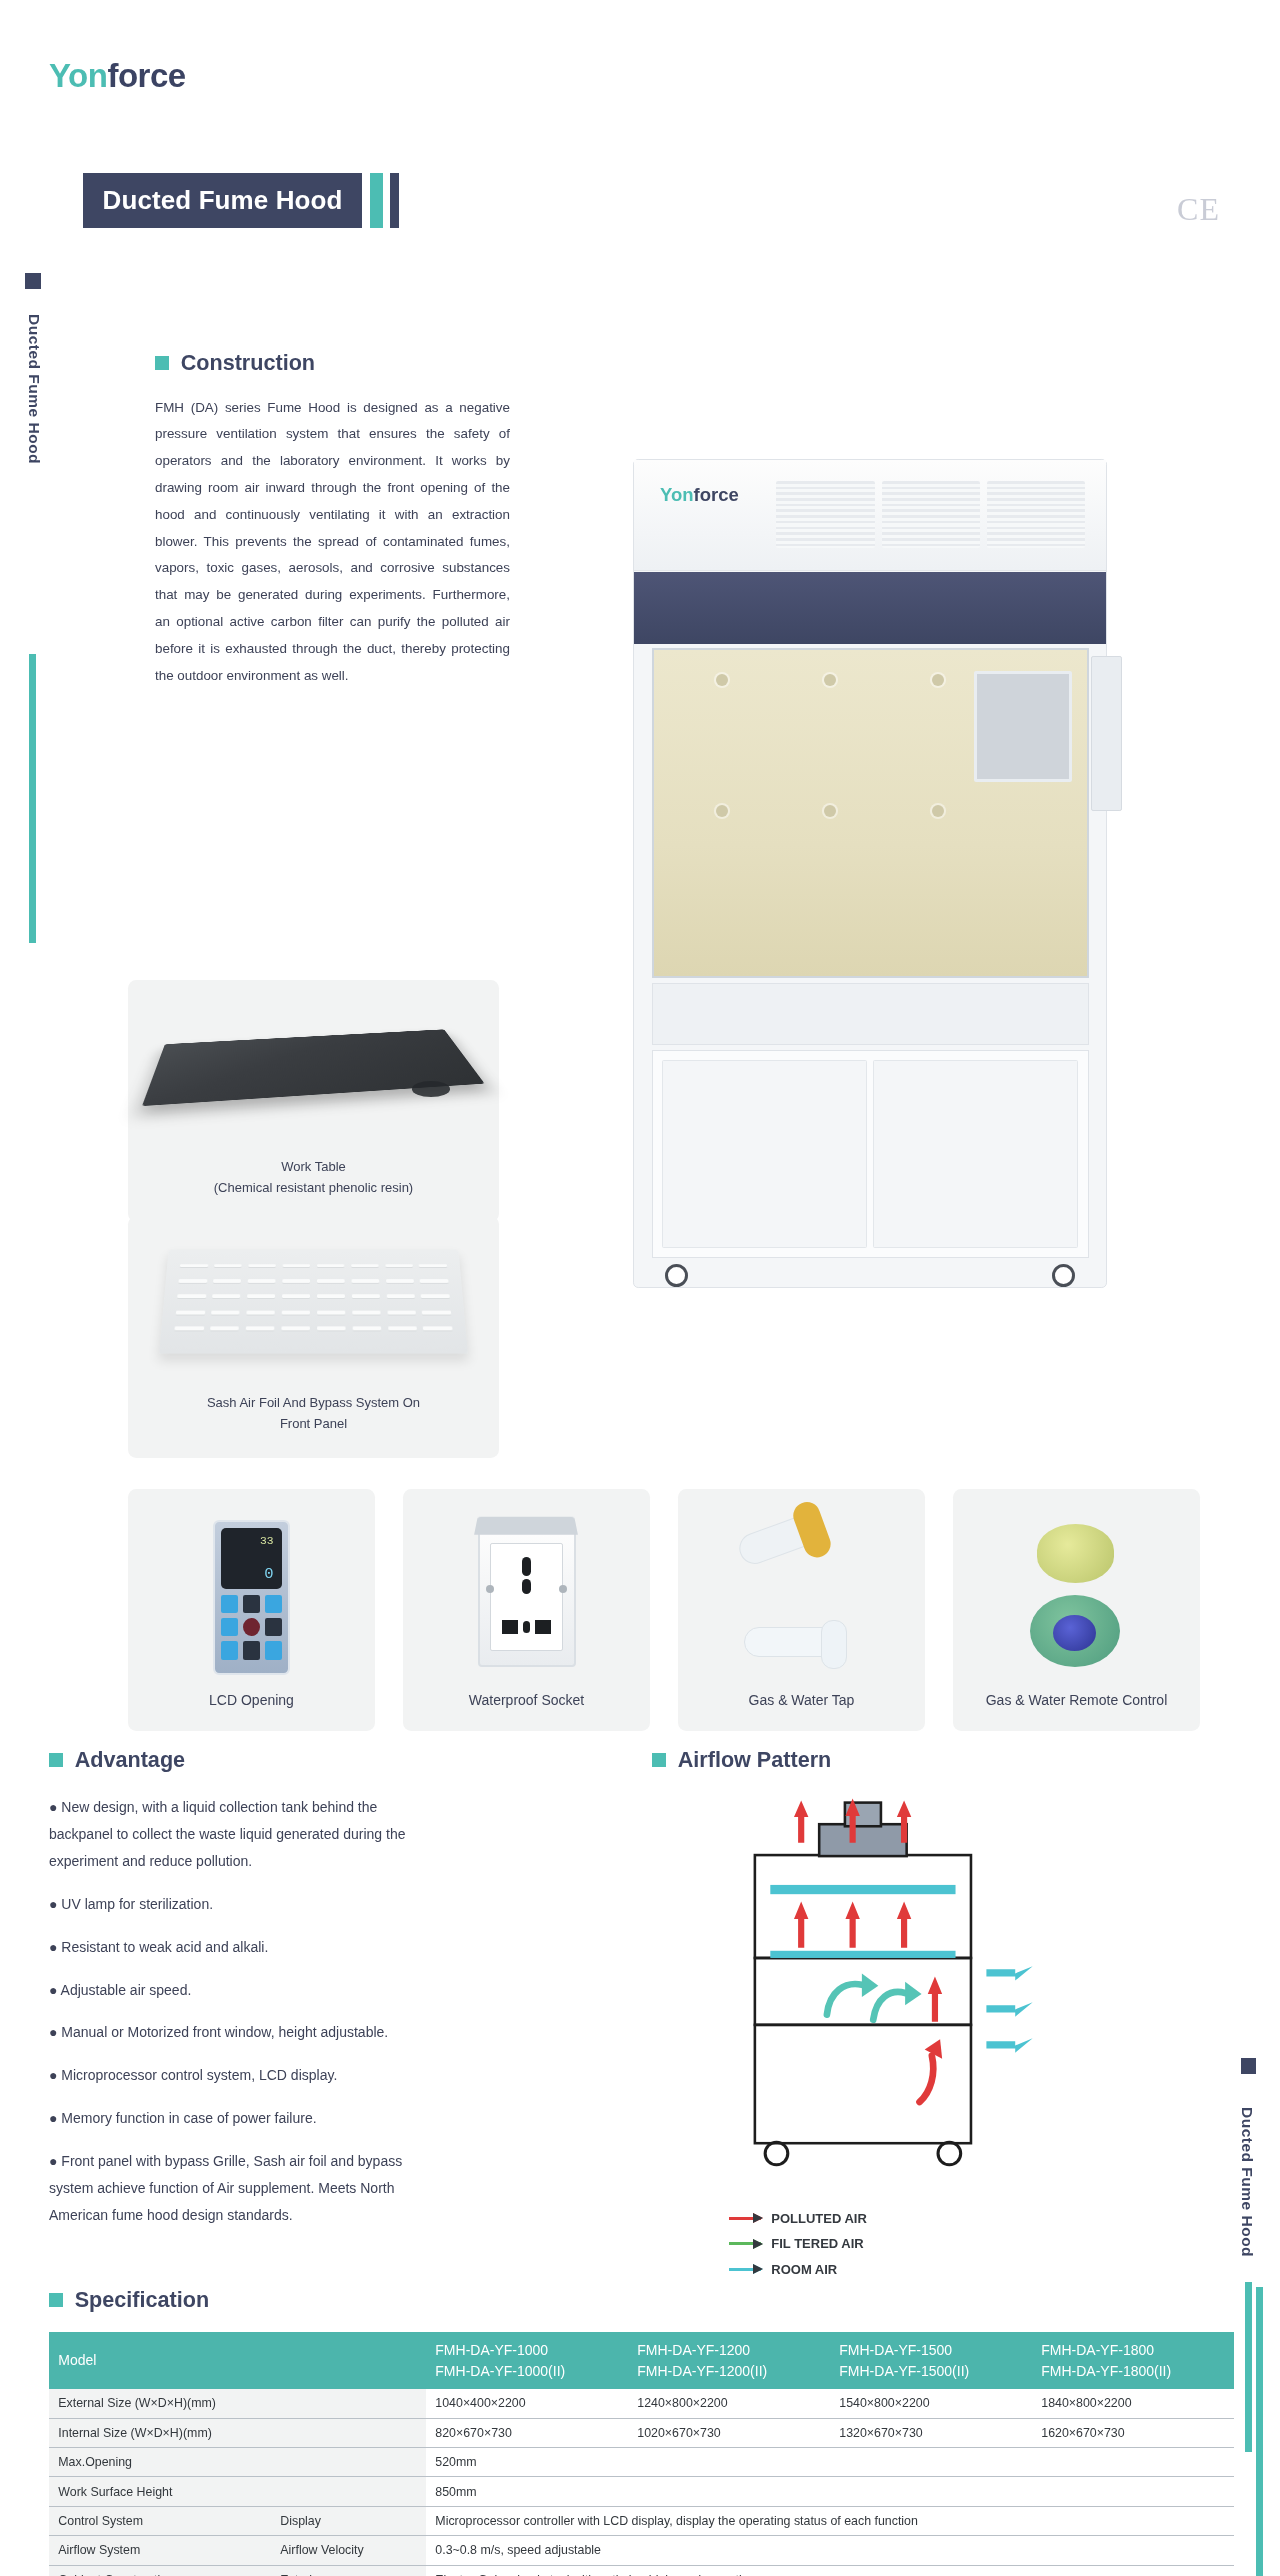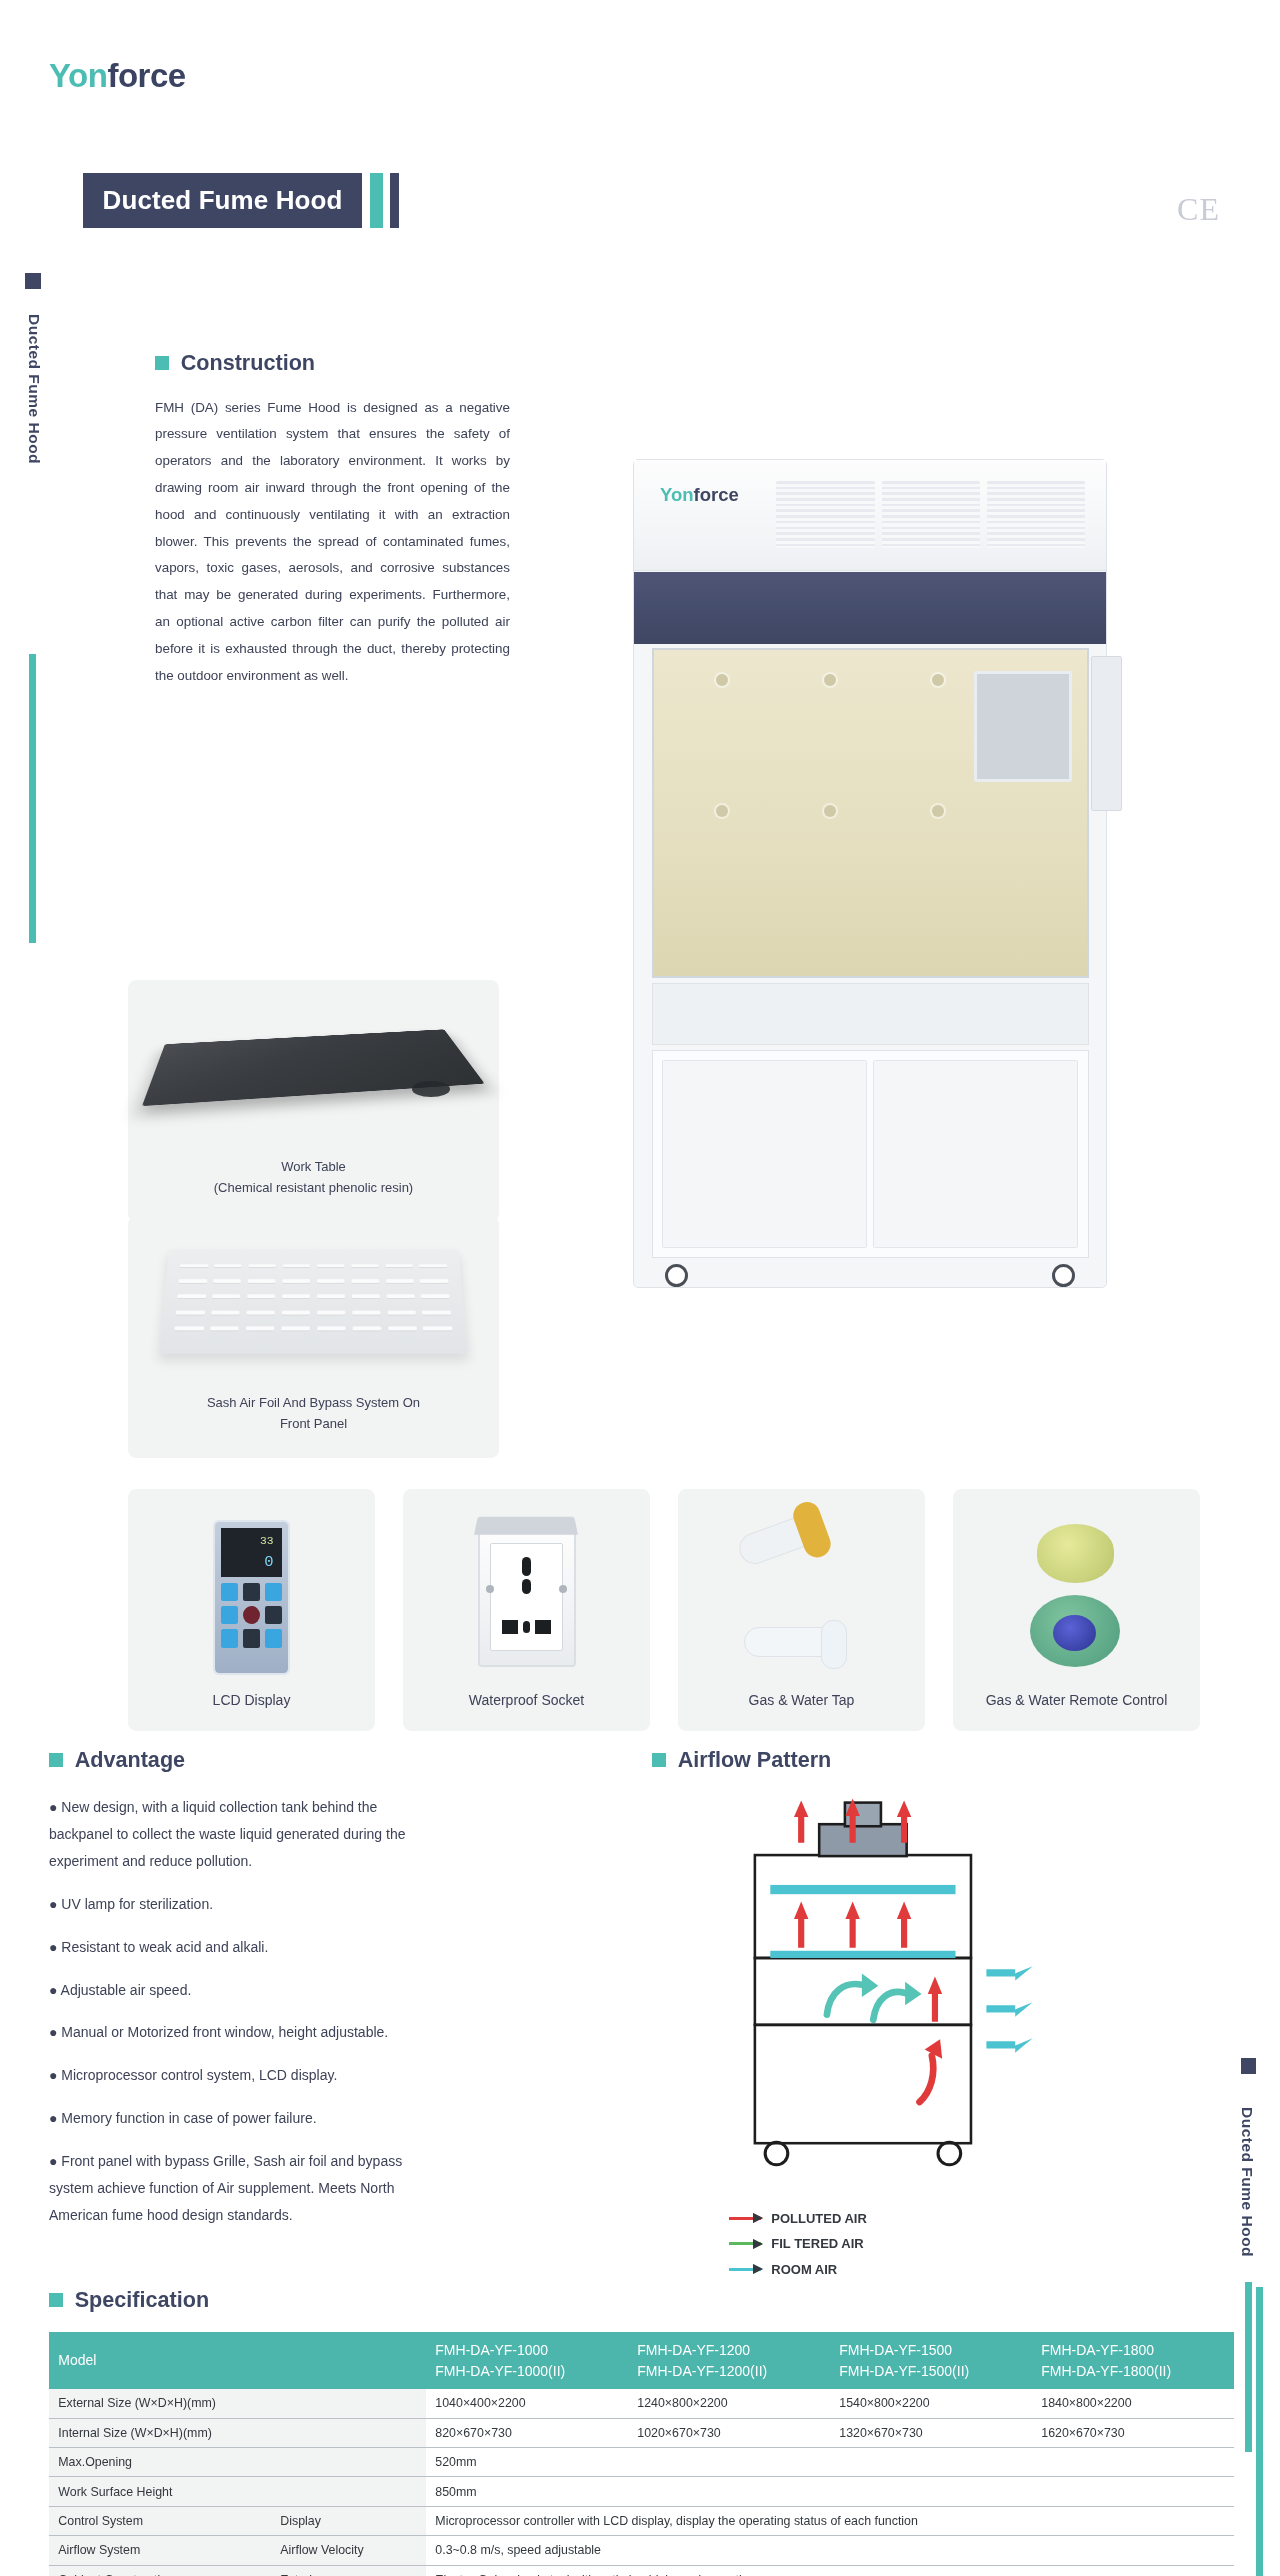--- a/index.html
+++ b/index.html
@@ -82,21 +82,21 @@
   .pd-base { position: absolute; left: 17.5px; right: 17.5px; top: 590px; bottom: 29px; background: #fbfcfd; border: 1.5px solid #dfe3e8; display: flex; gap: 5.2px; padding: 9.3px; }
   .pd-base div { flex: 1; background: #f4f6f8; border: 1px solid #e3e7eb; border-radius: 1.5px; }
   .pd-wheel { position: absolute; bottom: 0; width: 23px; height: 23px; border: 3.1px solid #4a4f57; border-radius: 50%; background: #fff; }
 
   
   .fcard { position: absolute; top: 1489px; width: 247px; height: 242px; background: #f2f3f3; border-radius: 8.2px; }
   .fcard .cap { position: absolute; left: 0; right: 0; bottom: 23px; text-align: center; font-size: 14px; color: #3d4257; }
   .fcard .art { position: absolute; left: 0; right: 0; top: 23px; height: 170px; display: flex; align-items: center; justify-content: center; }
 
   .lcdbox { width: 77px; height: 155px; background: linear-gradient(180deg,#c3cedd,#9fb0c6); border-radius: 6.2px; border: 2.6px solid #dfe5ec; padding: 6.2px; }
-  .lcdbox .scr { height: 49px; background: #1f242b; border-radius: 0; margin-bottom: 6.2px; position: relative; }
+  .lcdbox .scr { height: 61px; background: #1f242b; border-radius: 5px; margin-bottom: 6.2px; position: relative; }
   .lcdbox .scr .n1 { position: absolute; right: 8.2px; top: 7.2px; color: #d7e4a0; font-size: 11.3px; font-family: "Liberation Mono", monospace; }
   .lcdbox .scr .n2 { position: absolute; right: 8.2px; bottom: 6.2px; color: #7fd4f0; font-size: 15.5px; font-family: "Liberation Mono", monospace; }
   .lcdbox .keys { display: grid; grid-template-columns: repeat(3,1fr); gap: 4.6px; }
   .lcdbox .keys i { height: 18.5px; border-radius: 2.1px; background: #2a3340; }
   .lcdbox .keys i.on { background: #3aa6e0; }
   .lcdbox .keys i.red { background: #6f2430; border-radius: 50%; }
 
   .sockbox { width: 98px; height: 139px; background: linear-gradient(180deg,#fdfdfd,#e9ecef); border-radius: 4.1px; border: 2.1px solid #dadfe4; position: relative; padding: 13.4px 10.3px; }
   .sockbox .hood { position: absolute; left: -3.1px; right: -3.1px; top: -14.4px; height: 20.6px; background: #cfd5db; border-radius: 3.1px 3.1px 0 0; transform: perspective(155px) rotateX(32deg); }
   .sockbox .face { height: 100%; background: #fff; border: 1.5px solid #d3d8dd; border-radius: 2.1px; position: relative; }
@@ -281,21 +281,21 @@
             <i class="on"></i>
             <i class="on"></i>
             <i class="red"></i>
             <i></i>
             <i class="on"></i>
             <i></i>
             <i class="on"></i>
           </div>
       </div>
     </div>
-    <div class="cap">LCD Display</div>
+    <div class="cap">LCD Opening</div>
   </div>
 
   <div class="fcard" style="left:403px;">
     <div class="art">
       <div class="sockbox">
         <div class="hood"></div>
         <div class="face">
           <div class="screw" style="left:-4.6px; top:41px;"></div>
           <div class="screw" style="right:-4.6px; top:41px;"></div>
           <div class="sl" style="left:50%; margin-left:-4.6px; top:13.4px; width:9.3px; height:18.5px; border-radius:4.6px;"></div>

